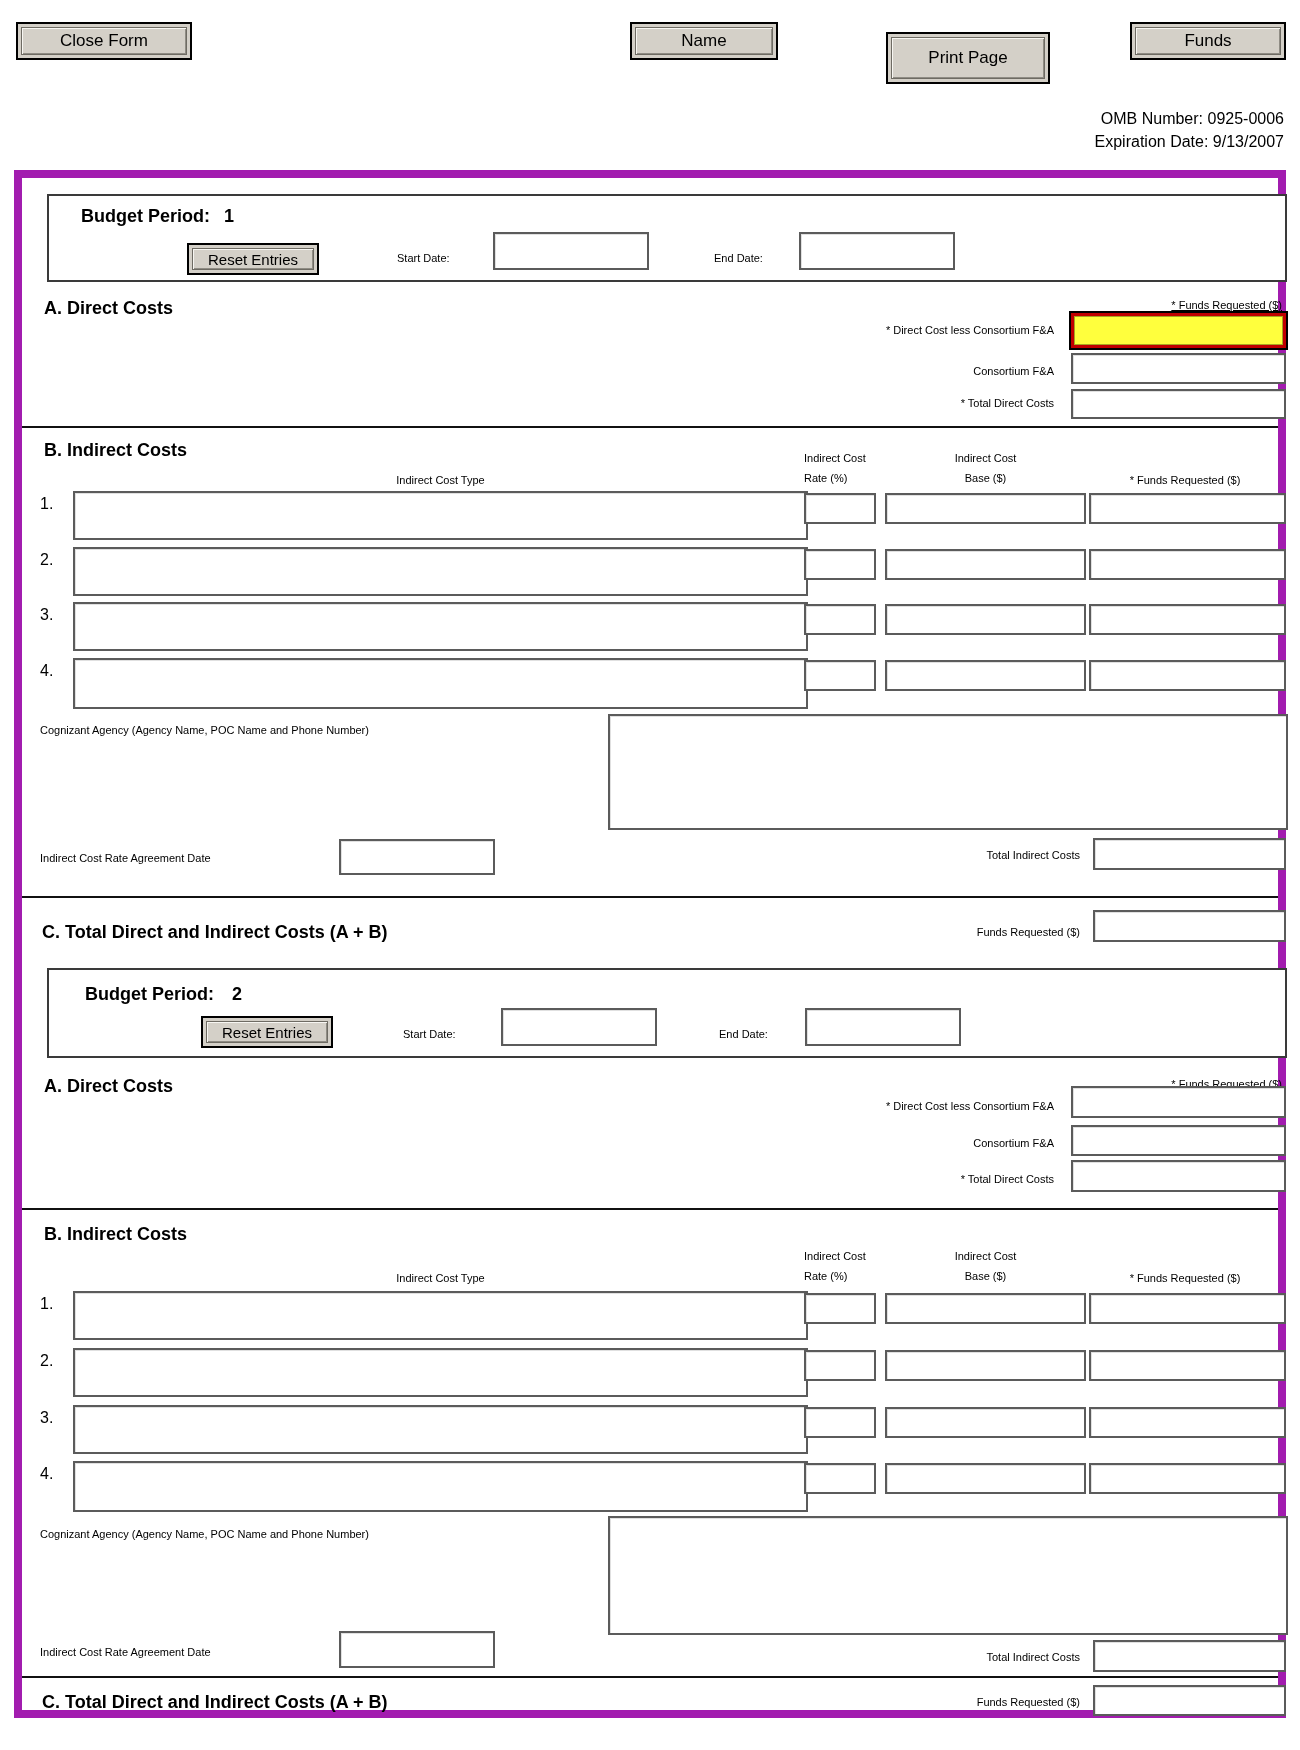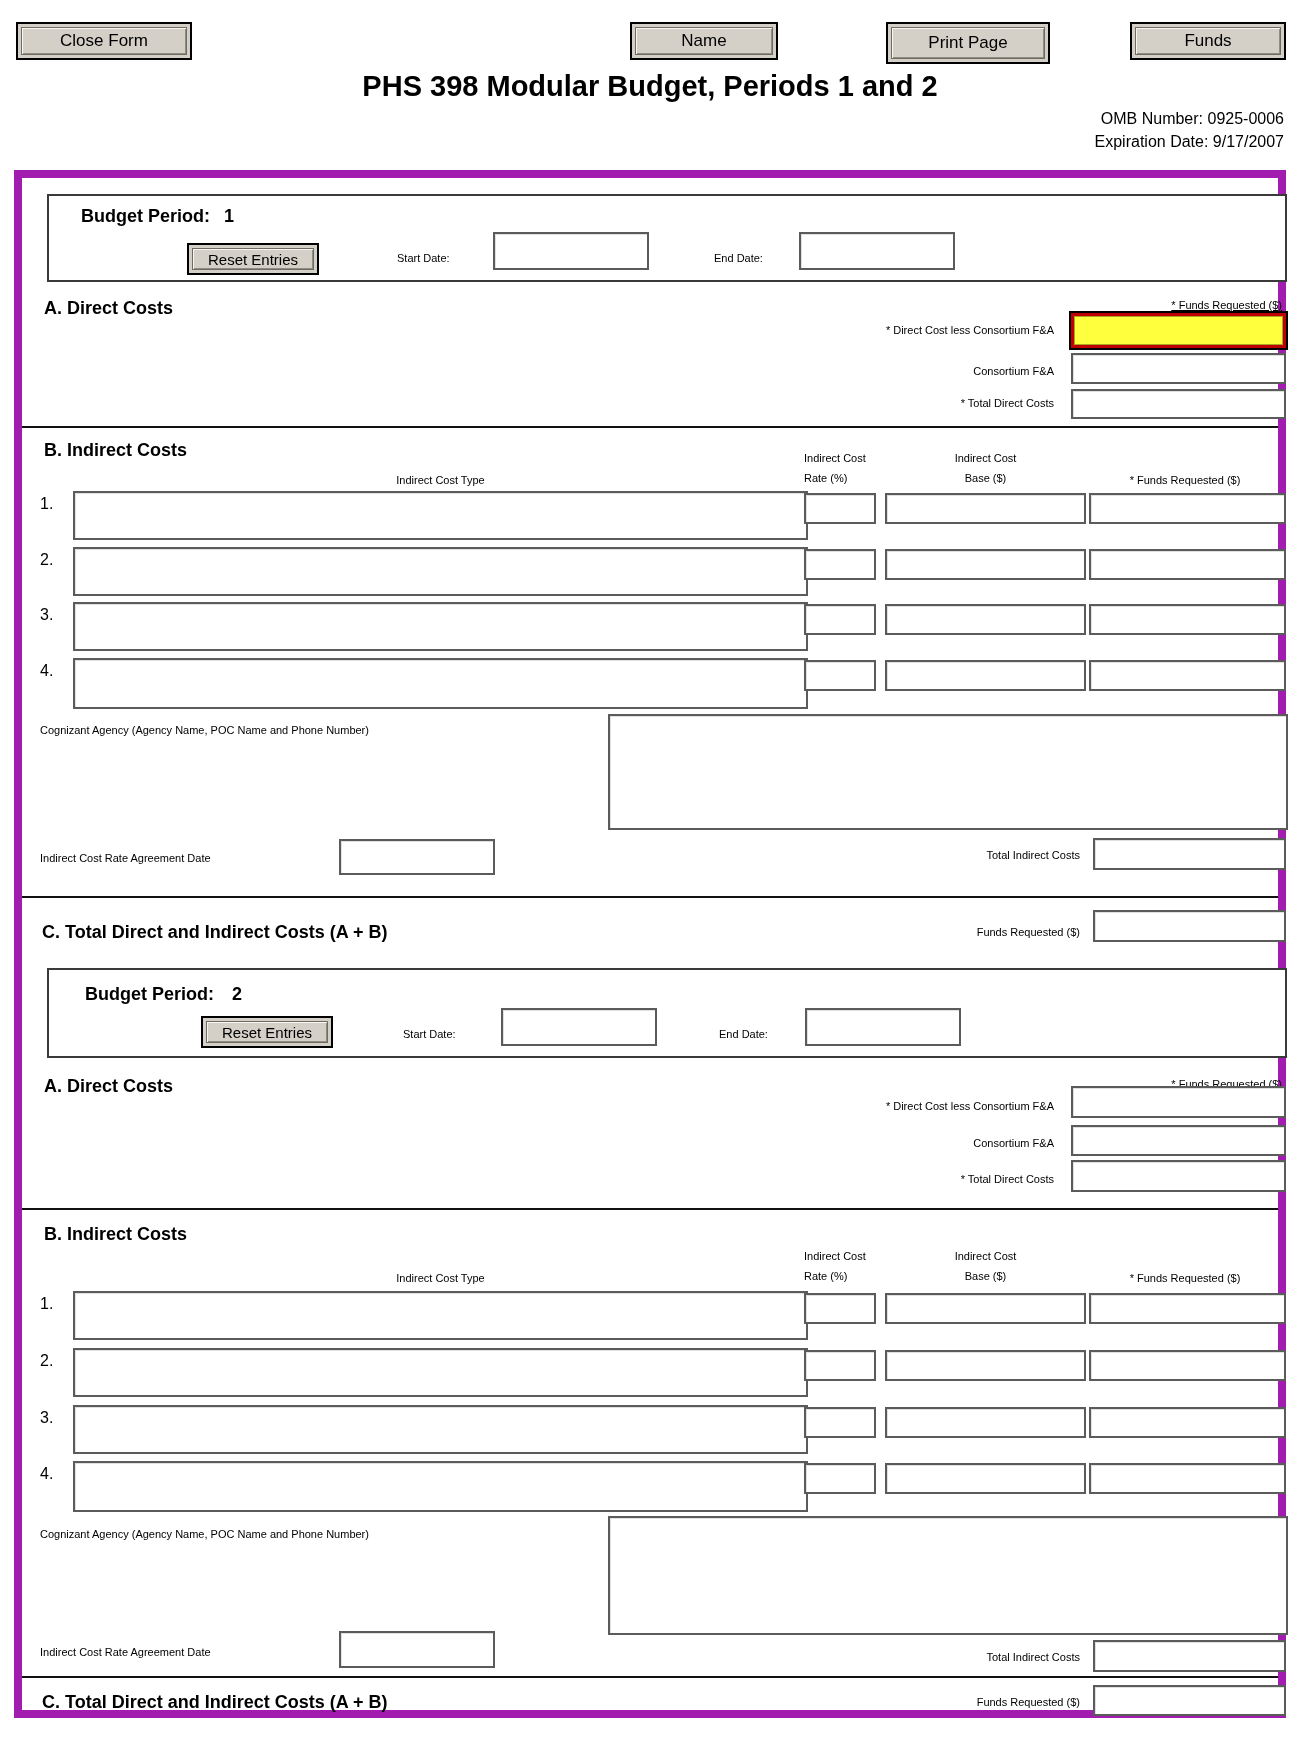--- a/index.html
+++ b/index.html
@@ -47,34 +47,33 @@
   <div class="btn" style="left:16px;top:22px;width:176px;height:38px">
     <div class="face">
       <span>Close Form</span>
     </div>
   </div>
   <div class="btn" style="left:630px;top:22px;width:148px;height:38px">
     <div class="face">
       <span>Name</span>
     </div>
   </div>
-  <div class="btn" style="left:886px;top:22px;width:164px;height:42px">
+  <div class="btn" style="left:886px;top:32px;width:164px;height:52px">
     <div class="face">
       <span>Print Page</span>
     </div>
   </div>
   <div class="btn" style="left:1130px;top:22px;width:156px;height:38px">
     <div class="face">
       <span>Funds</span>
     </div>
   </div>
 
-  <div class="title" style="left:0;top:70px;width:1300px">PHS 398 Modular Budget, Periods 1 and 2</div>
   <div class="meta" style="left:884px;top:110px;width:400px">OMB Number: 0925-0006</div>
-  <div class="meta" style="left:884px;top:133px;width:400px">Expiration Date: 9/17/2007</div>
+  <div class="meta" style="left:884px;top:133px;width:400px">Expiration Date: 9/13/2007</div>
 
   <div class="formbox" style="left:14px;top:170px;width:1272px;height:1548px">
 
     <div class="pbox" style="left:25px;top:16px;width:1240px;height:88px">
       <div class="hd" style="left:32px;top:10px">
         <span>Budget Period:</span>
         <span style="margin-left:9px">1</span>
       </div>
       <div class="btn small" style="left:138px;top:47px;width:132px;height:32px">
         <div class="face">

